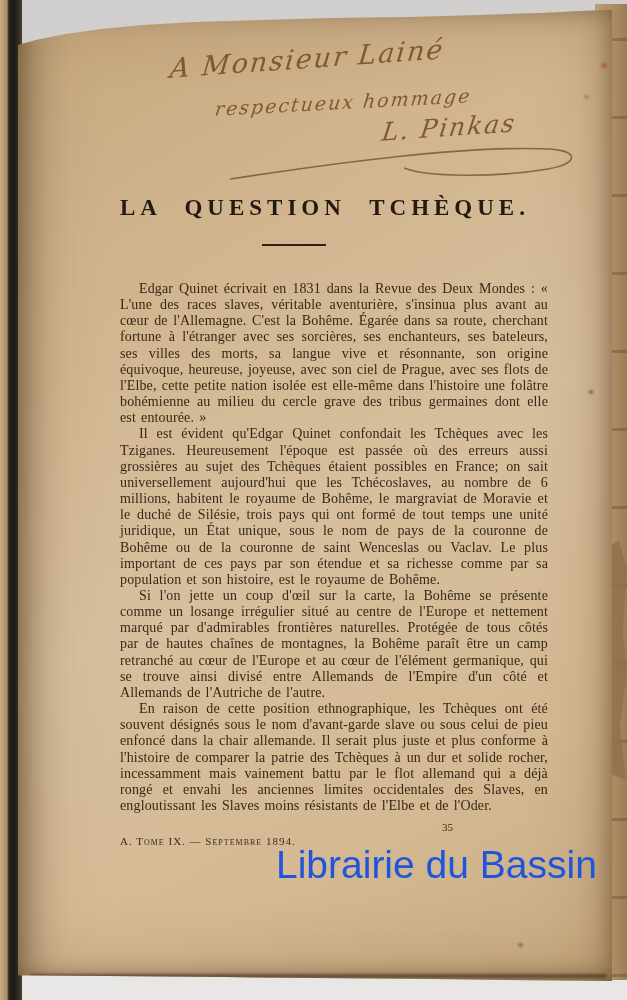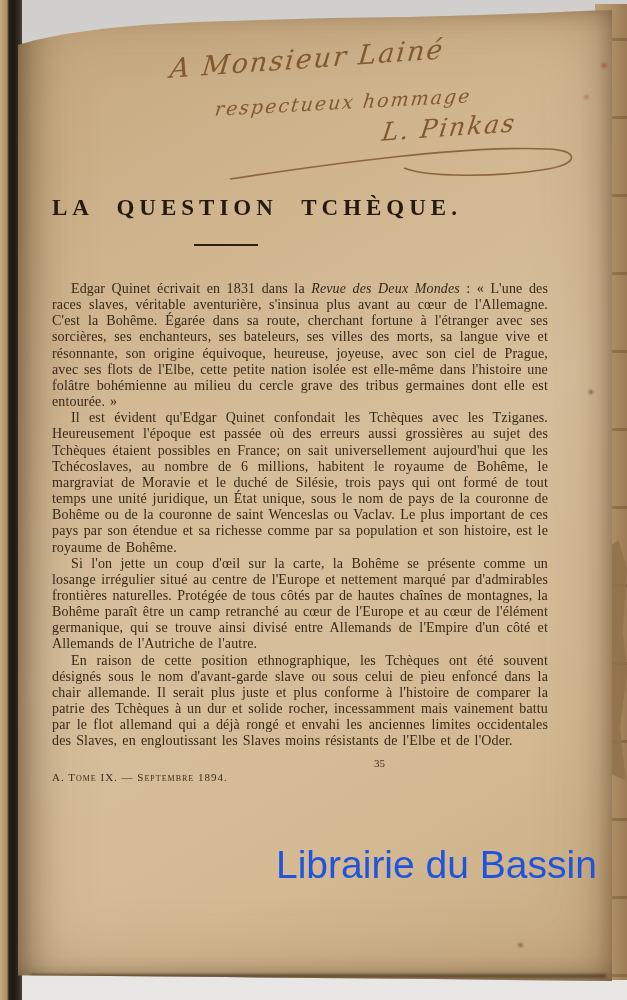--- a/index.html
+++ b/index.html
@@ -52,29 +52,29 @@
   .hand{
     position:absolute;z-index:4;color:#7a5226;font-family:"DejaVu Serif",serif;
     font-style:italic;letter-spacing:2px;white-space:nowrap;opacity:.92;
   }
   .ded1{left:152px;top:38px;font-size:27px;transform:rotate(-4deg) skewX(-10deg);}
   .ded2{left:197px;top:86px;font-size:19px;transform:rotate(-3deg) skewX(-10deg);}
   .sig{left:364px;top:108px;font-size:25px;transform:rotate(-4deg) skewX(-12deg);}
   .flourish{position:absolute;left:208px;top:122px;z-index:4;}
 
   
-  .content{position:absolute;left:0;top:0;right:0;bottom:0;z-index:3;padding:0 64px 0 34px;color:#33281a;}
+  .content{position:absolute;left:0;top:0;right:0;bottom:0;z-index:3;padding:0 64px 0 102px;color:#33281a;}
   .title{
     margin:190px 0 0 0;font-size:23px;font-weight:600;letter-spacing:5px;word-spacing:13px;
     color:#241b10;white-space:nowrap;
   }
   .title-rule{width:64px;height:2px;background:#2c2114;margin:23px 0 0 142px;}
   .bodytext{margin-top:35px;font-size:14px;line-height:16.15px;text-align:justify;}
   .bodytext p{margin:0;text-indent:19px;word-spacing:1.4px;letter-spacing:.15px;color:#342918;}
-  .italic{font-style:italic;}
+  .italic{}
   .footer{position:relative;margin-top:17px;height:20px;}
   .imprint{font-variant:small-caps;font-size:11px;letter-spacing:1px;color:#3a2d1b;}
   .pagenum{position:absolute;left:322px;top:-10px;font-size:11px;color:#3a2d1b;}
 
   
   .watermark{
     position:absolute;left:276px;top:843px;z-index:5;
     font-family:"Liberation Sans",sans-serif;font-size:39px;font-weight:400;
     white-space:nowrap;letter-spacing:0;
   }

